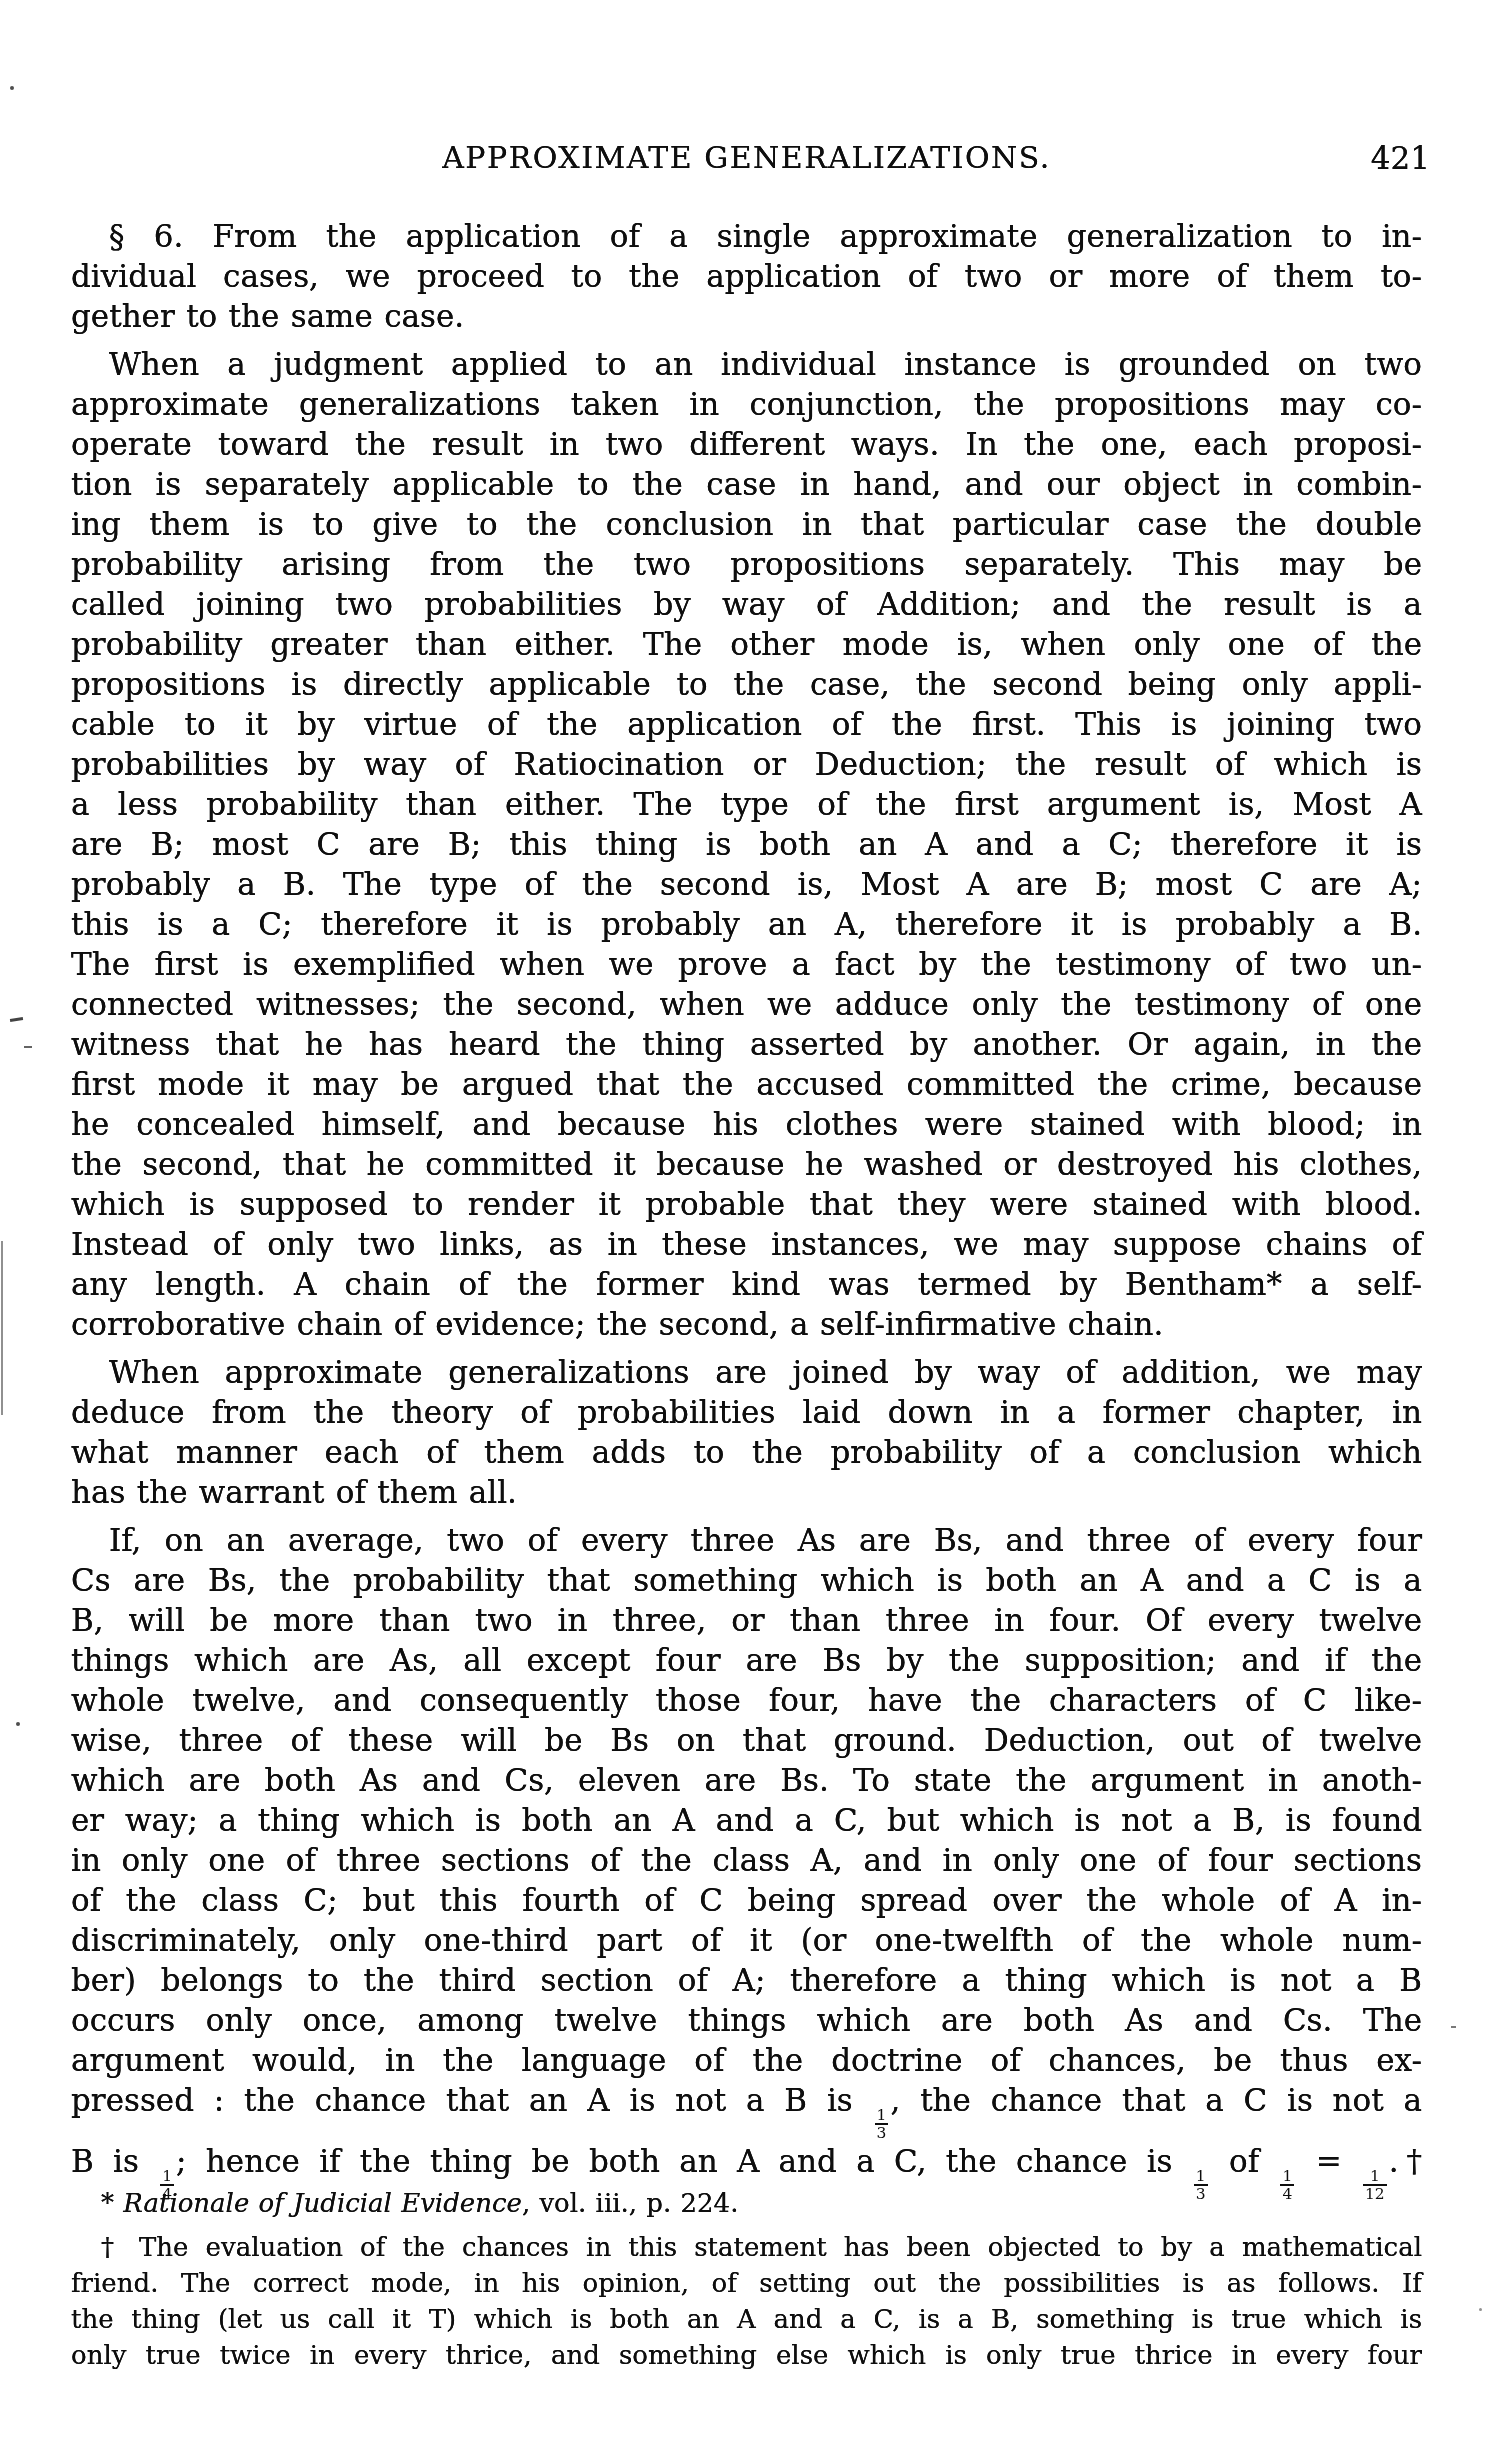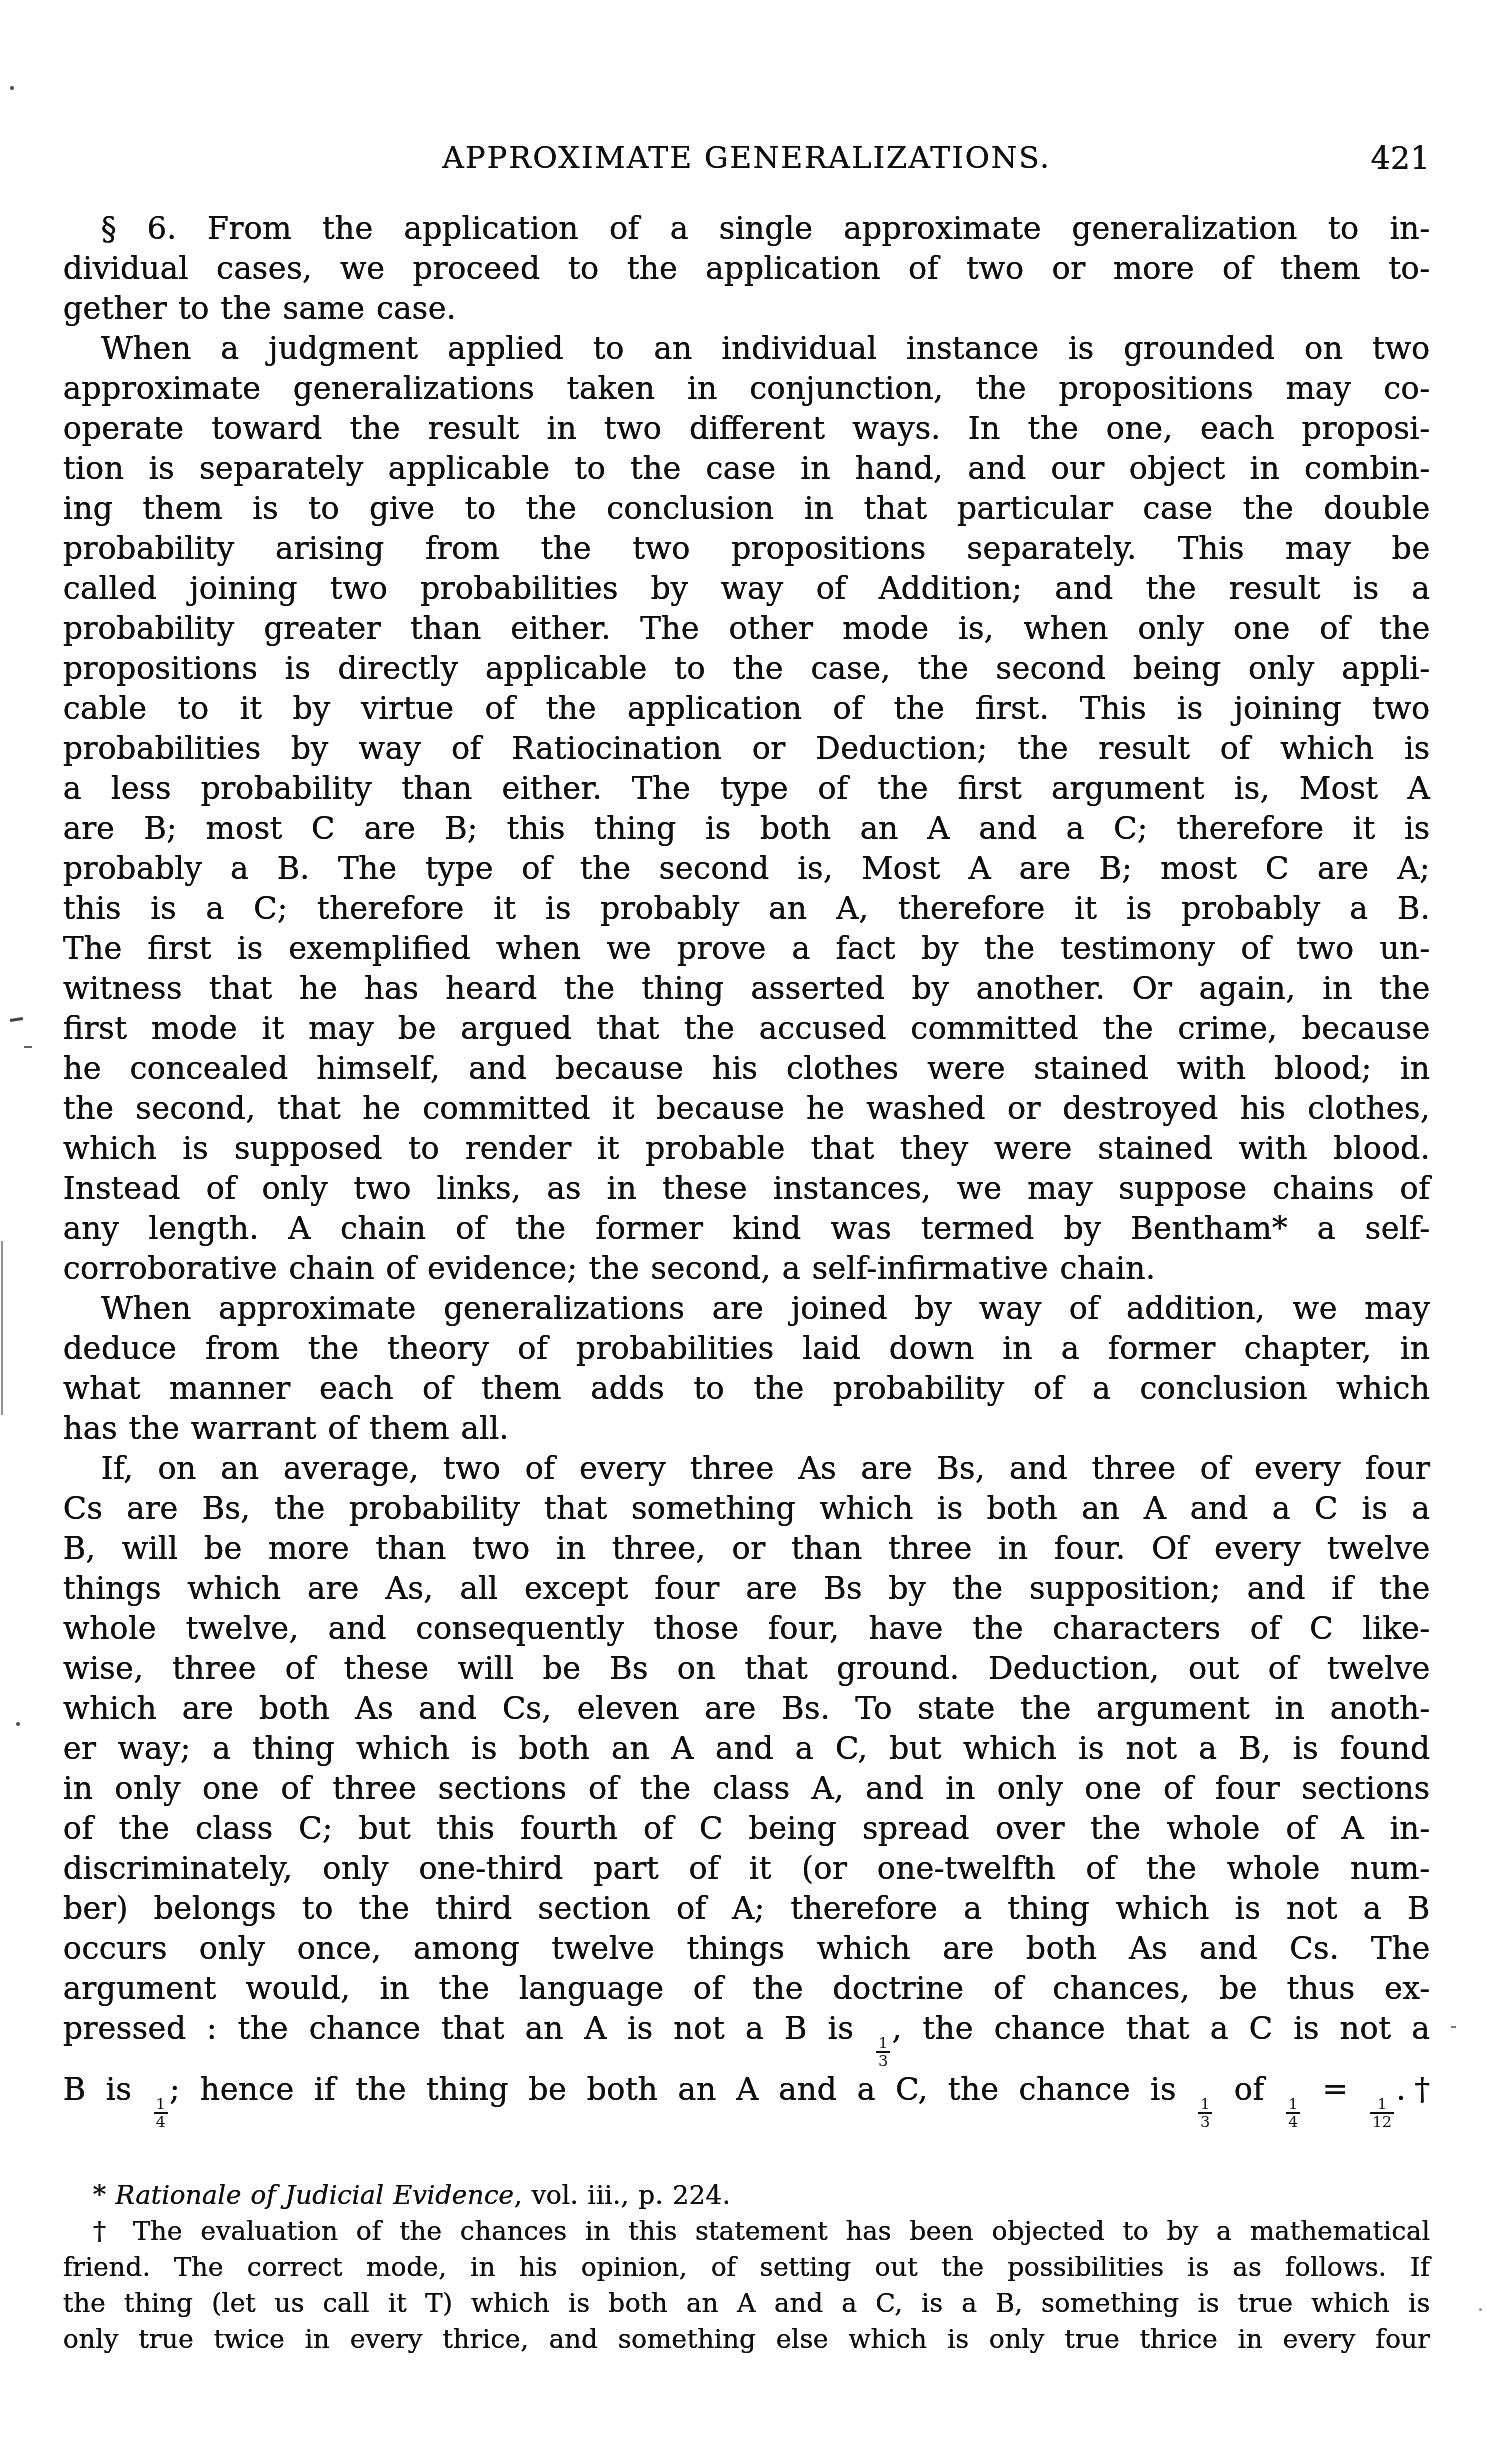--- a/index.html
+++ b/index.html
@@ -27,21 +27,21 @@
     text-shadow: 0 0 0.5px currentColor;
   }
 
   
   .bodytext {
     position: absolute; top: 208px; left: 63px; width: 1367px;
     font-size: 31px; line-height: 40px;
     word-spacing: 1.5px;
     text-shadow: 0 0 0.6px currentColor;
   }
-  .para { margin: 0; }
+  .para { margin: 8px; }
   .line { text-align: justify; text-align-last: left; white-space: nowrap; }
   .line.jl { text-align-last: justify; white-space: normal; }
   .line.first { text-indent: 38px; }
 
   
   .footnotes {
     position: absolute; top: 2177px; left: 63px; width: 1367px;
     font-size: 26px; line-height: 36px;
     word-spacing: 1px;
     text-shadow: 0 0 0.5px currentColor;
@@ -94,20 +94,21 @@
         <div class="line jl">called joining two probabilities by way of Addition; and the result is a</div>
         <div class="line jl">probability greater than either.  The other mode is, when only one of the</div>
         <div class="line jl">propositions is directly applicable to the case, the second being only appli-</div>
         <div class="line jl">cable to it by virtue of the application of the first.  This is joining two</div>
         <div class="line jl">probabilities by way of Ratiocination or Deduction; the result of which is</div>
         <div class="line jl">a less probability than either.  The type of the first argument is, Most A</div>
         <div class="line jl">are B; most C are B; this thing is both an A and a C; therefore it is</div>
         <div class="line jl">probably a B.  The type of the second is, Most A are B; most C are A;</div>
         <div class="line jl">this is a C; therefore it is probably an A, therefore it is probably a B.</div>
         <div class="line jl">The first is exemplified when we prove a fact by the testimony of two un-</div>
+        <div class="line jl">connected witnesses; the second, when we adduce only the testimony of one</div>
         <div class="line jl">witness that he has heard the thing asserted by another.  Or again, in the</div>
         <div class="line jl">first mode it may be argued that the accused committed the crime, because</div>
         <div class="line jl">he concealed himself, and because his clothes were stained with blood; in</div>
         <div class="line jl">the second, that he committed it because he washed or destroyed his clothes,</div>
         <div class="line jl">which is supposed to render it probable that they were stained with blood.</div>
         <div class="line jl">Instead of only two links, as in these instances, we may suppose chains of</div>
         <div class="line jl">any length.  A chain of the former kind was termed by Bentham* a self-</div>
         <div class="line">corroborative chain of evidence; the second, a self-infirmative chain.</div>
       </div>
       <div class="para">

